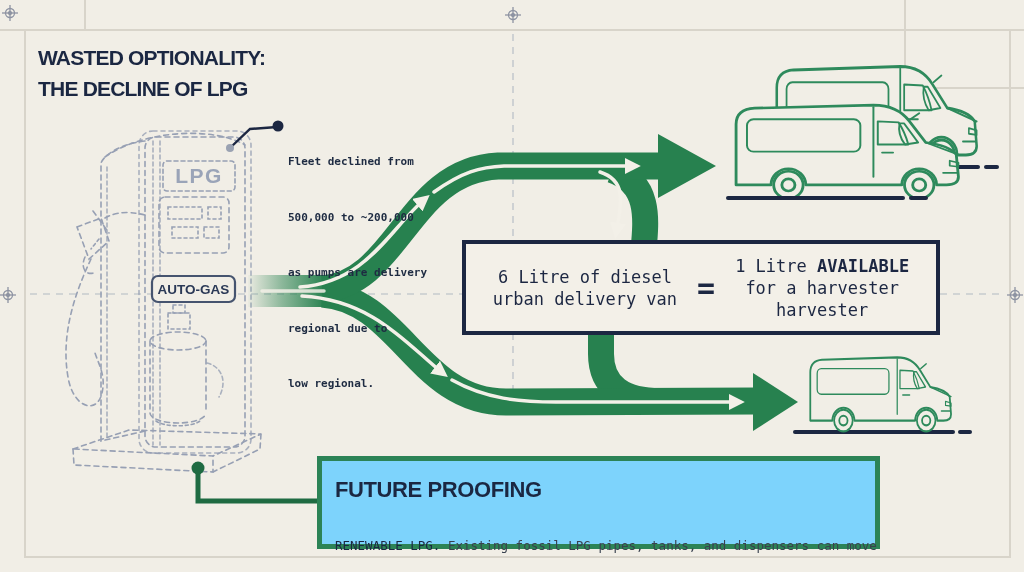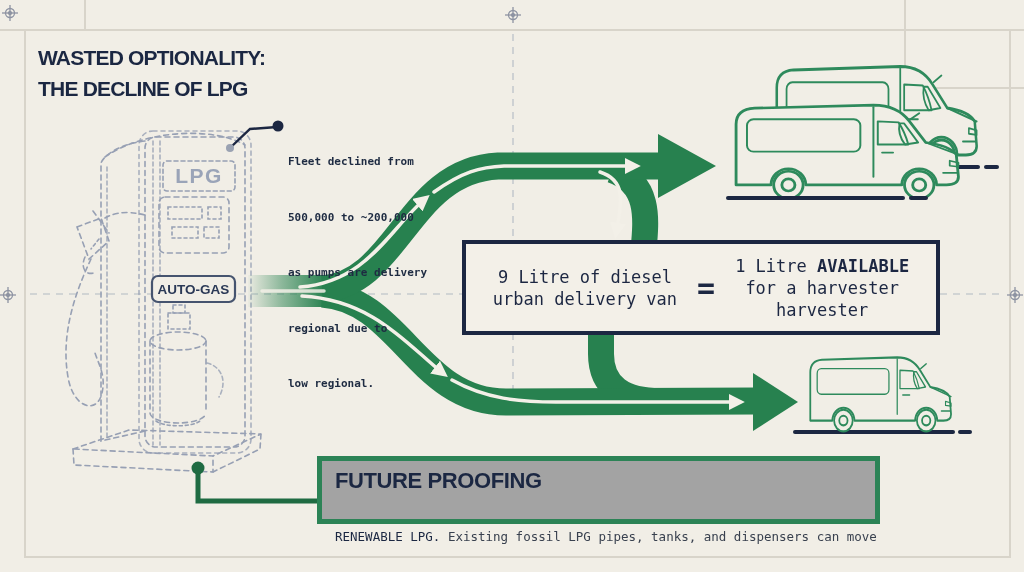--- a/index.html
+++ b/index.html
@@ -14,22 +14,22 @@
   .callout{left:288px;top:116px;font-family:"DejaVu Sans Mono",monospace;font-weight:bold;
            font-size:11px;line-height:18.5px;color:#1e2b42;white-space:pre;}
   
   .eqbox{left:462px;top:240px;width:478px;height:95px;background:#f3f0e8;
          border:4px solid #1c2742;box-sizing:border-box;display:flex;align-items:center;
          justify-content:center;gap:18px;text-align:center;
          font-family:"DejaVu Sans Mono",monospace;font-size:17px;line-height:22px;color:#1c2742;}
   .eqbox b{font-weight:bold;}
   .eq-sign{font-size:30px;font-weight:bold;padding:0 2px;}
   
-  .future{left:317px;top:456px;width:563px;height:68px;background:#a3a3a3;
-          border:5px solid #2c8356;box-sizing:border-box;padding:7px 13px 0 13px;}
+  .future{left:317px;top:456px;width:563px;height:93px;background:#7dd3fc;
+          border:5px solid #2c8356;box-sizing:border-box;padding:16px 13px 0 13px;}
   .future-h{font-size:22px;line-height:25px;font-weight:bold;letter-spacing:-0.4px;color:#1b2742;}
   .future-b{margin-top:3px;font-family:"DejaVu Sans Mono",monospace;font-size:12.5px;
             line-height:16.5px;color:#39414f;white-space:pre;}
   .future-b b{color:#1b2742;font-weight:normal;}
 </style>
 </head>
 <body>
 
 <div class="canvas">
 
@@ -204,21 +204,21 @@
       <line x1="728" y1="198" x2="903" y2="198"></line>
         <line x1="911" y1="198" x2="926" y2="198"></line>
       <line x1="795" y1="432" x2="953" y2="432"></line>
         <line x1="960" y1="432" x2="970" y2="432"></line>
     </g>
     <use href="#van" transform="translate(802,347) scale(0.69,0.80)"></use>
   </svg>
 
   <div class="abs eqbox">
     <div>
-      <div>9 Litre of diesel</div>
+      <div>6 Litre of diesel</div>
       <div>urban delivery van</div>
     </div>
     <div class="eq-sign">=</div>
     <div>
       <div><span>1 Litre </span><b>AVAILABLE</b></div>
       <div>for a harvester</div>
       <div>harvester</div>
     </div>
   </div>
 

